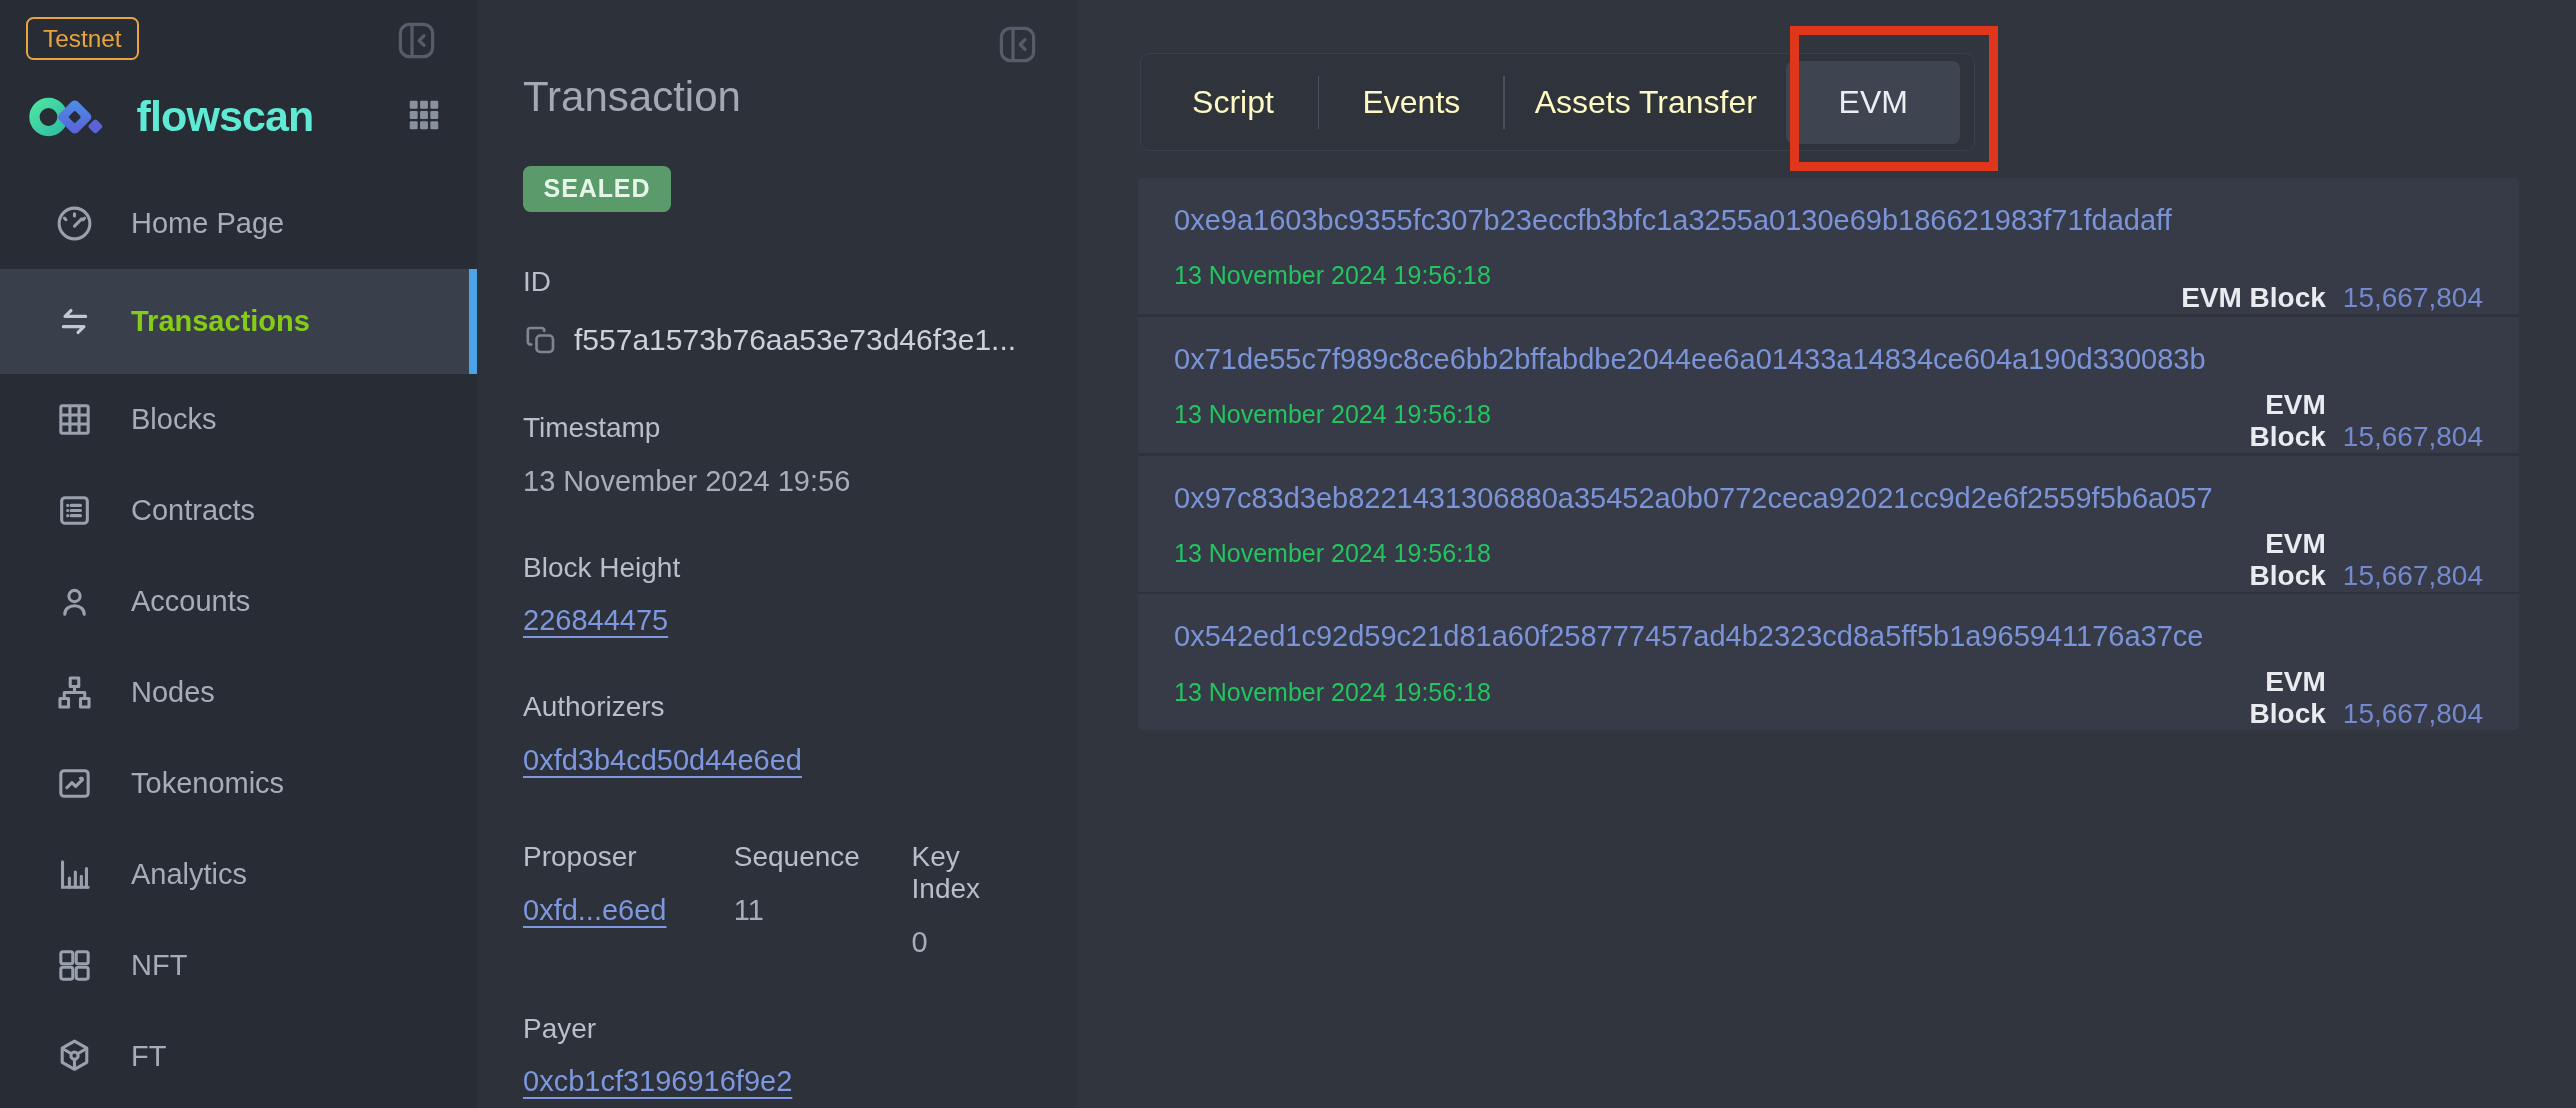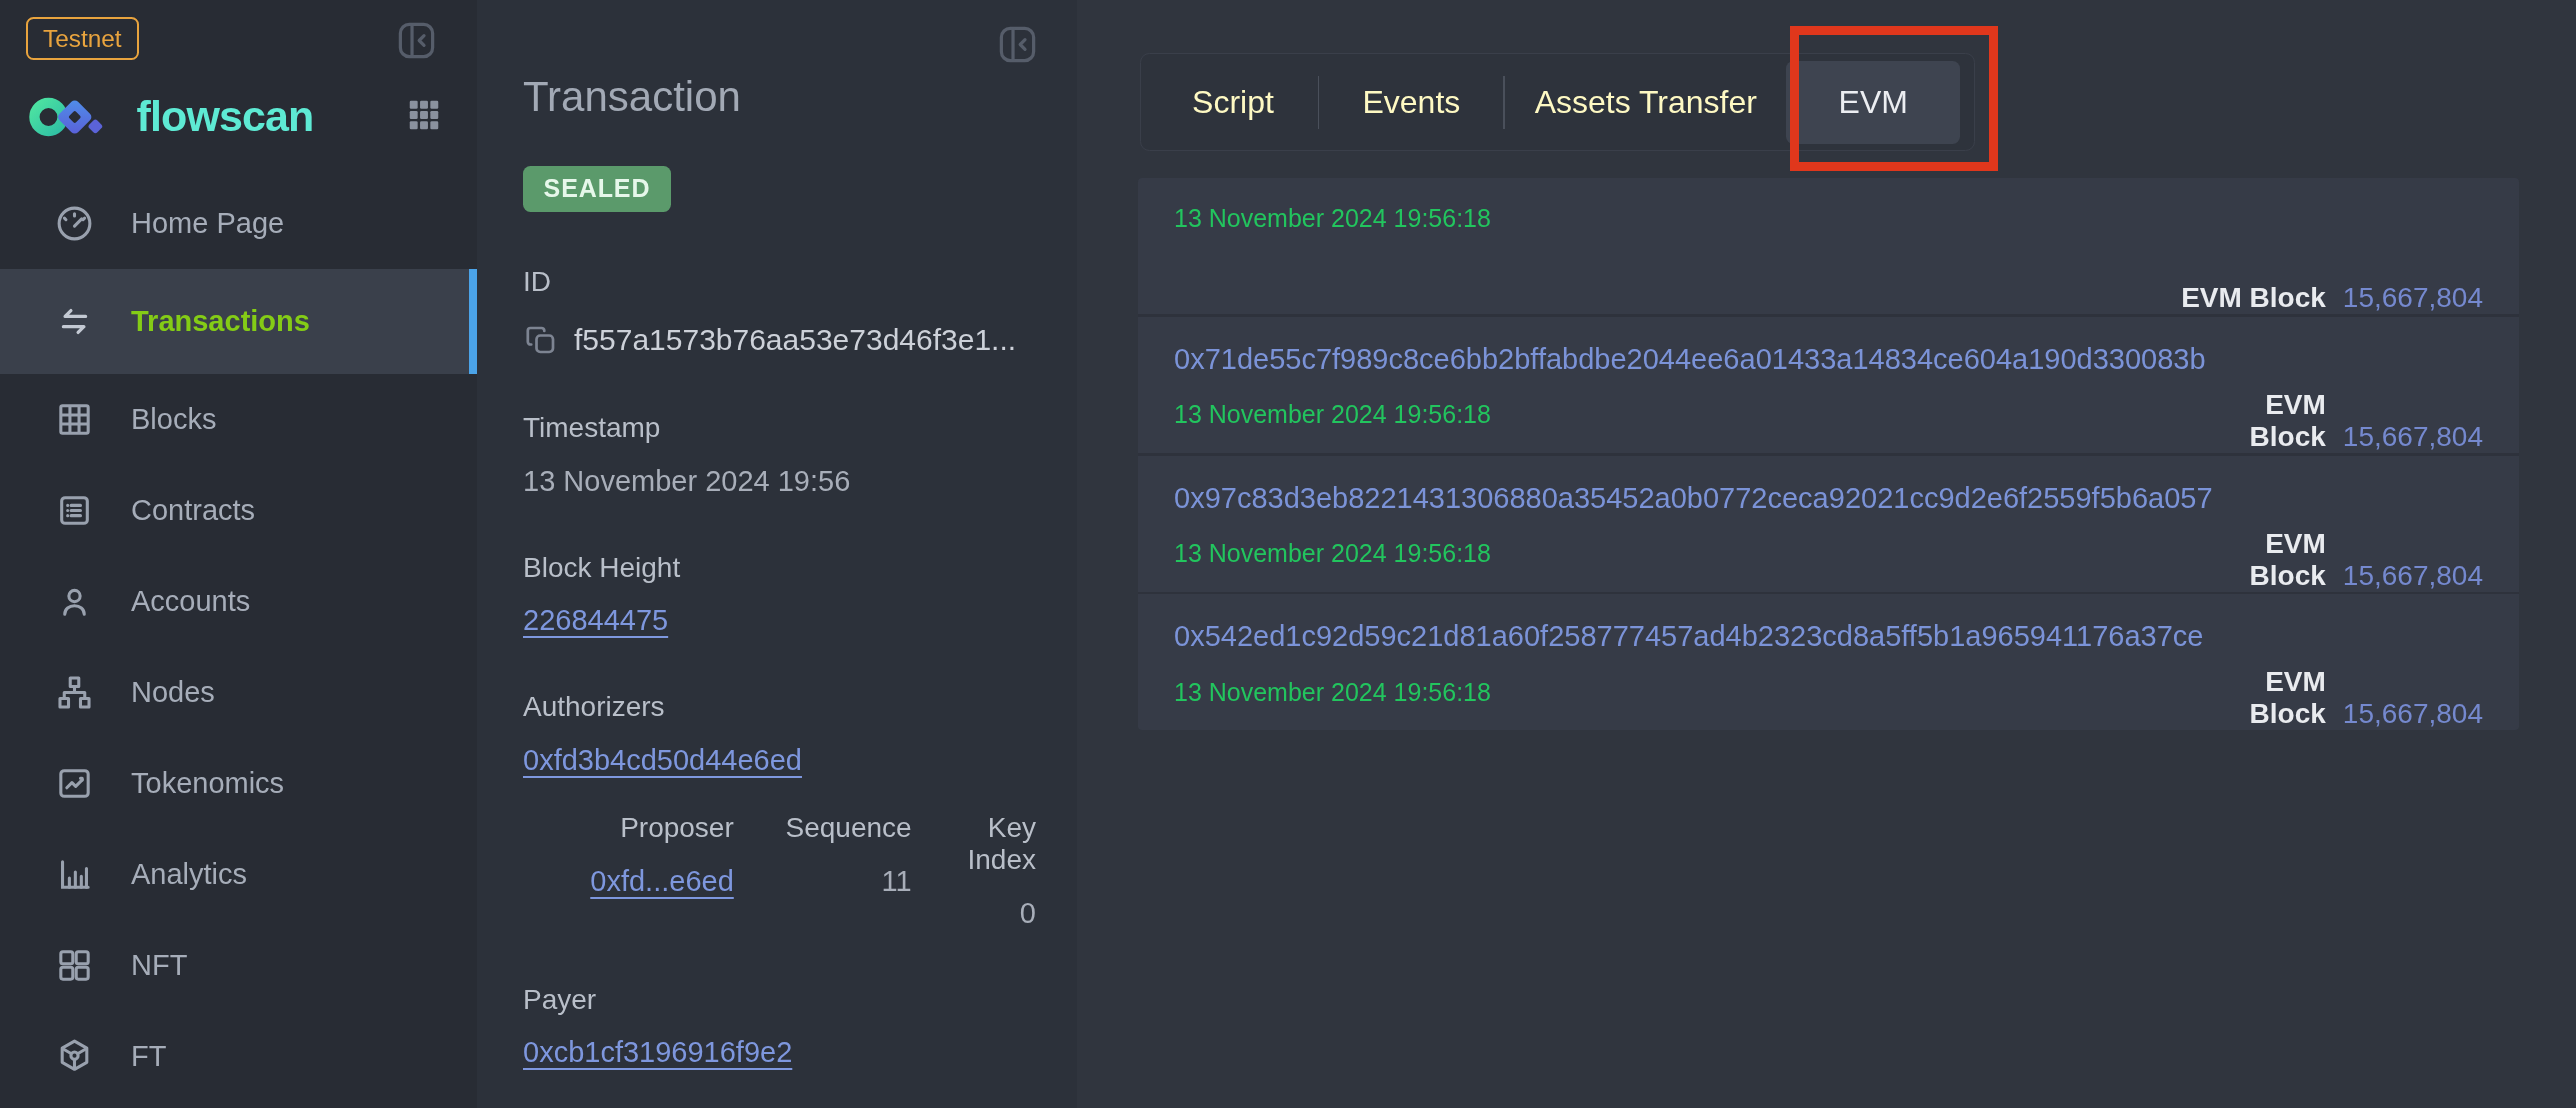--- a/index.html
+++ b/index.html
@@ -57,21 +57,21 @@
     padding:8.4px 20.6px; border-radius:7.5px;
   }
   .field-label { font-size:28px; color:#b9bfc9; }
   .field-value { font-size:29px; color:#a8aeb9; }
   .id-row { display:flex; align-items:center; gap:15px; margin-top:24.4px; }
   .id-value { font-size:30px; color:#cdd1d9; white-space:nowrap; }
   .copy-icon { width:36px; height:36px; color:#7d8492; cursor:pointer; flex:0 0 36px; }
   .link { color:#7e97de; text-decoration:underline; text-underline-offset:5.6px; cursor:pointer; }
   .mt-sec { margin-top:54px; }
   .mt-val { margin-top:20.6px; }
-  .triple-row { display:flex; margin-top:35px;text-align:right; }
+  .triple-row { display:flex; margin-top:64px; }
   .col-proposer { width:211px; }
   .col-sequence { width:178px; }
 
   
   .main { position:absolute; left:1077px; top:0; right:0; height:1109px; background:#30353e; }
   .tab-bar {
     position:absolute; left:63px; top:53px; width:835px; height:98px;
     background:#2e333c; border:1.9px solid #3a3f4a; border-radius:9.4px;
     display:flex; align-items:center; padding:0 7.5px;
   }
@@ -333,20 +333,21 @@
       <div class="tab tab-assets">Assets Transfer</div>
       <div class="tab tab-evm active">EVM</div>
     </div>
 
     <div class="annotation-box"></div>
 
     <div class="evm-list">
 
       <div class="evm-row">
         <div class="row-left">
+          <span class="row-hash">0xe9a1603bc9355fc307b23eccfb3bfc1a3255a0130e69b186621983f71fdadaff</span>
           <span class="row-time">13 November 2024 19:56:18</span>
         </div>
         <div class="row-right">
           <span class="evm-block-label">EVM Block</span>
           <span class="evm-block-num">15,667,804</span>
         </div>
       </div>
 
       <div class="evm-row">
         <div class="row-left">

